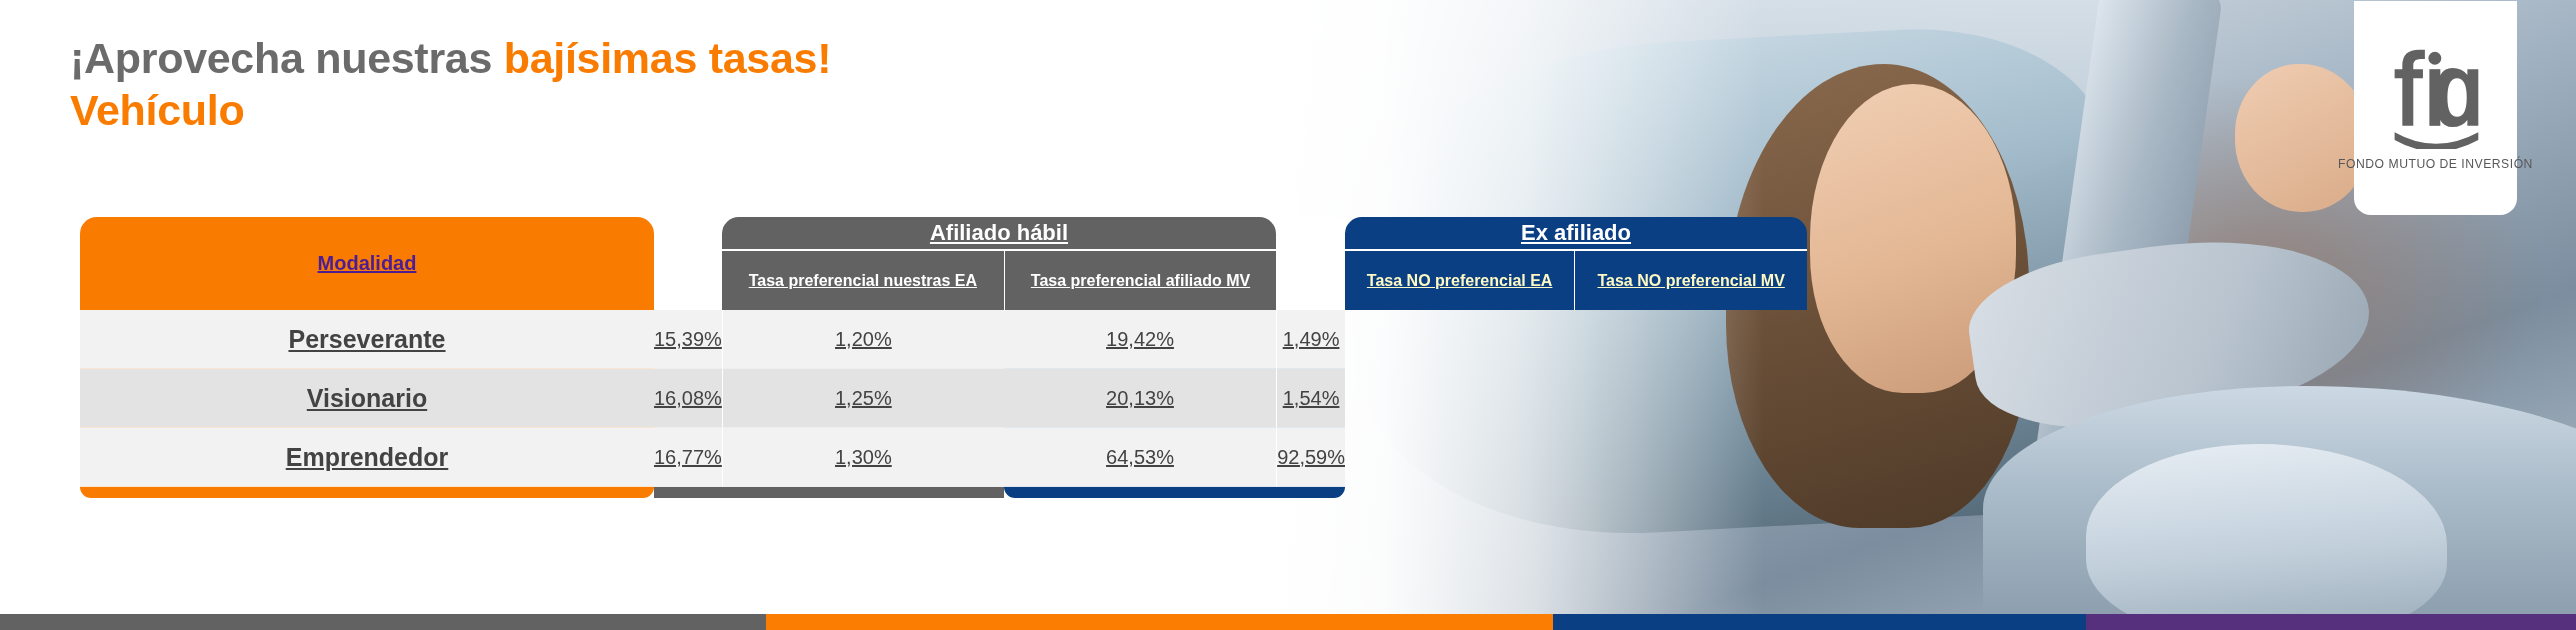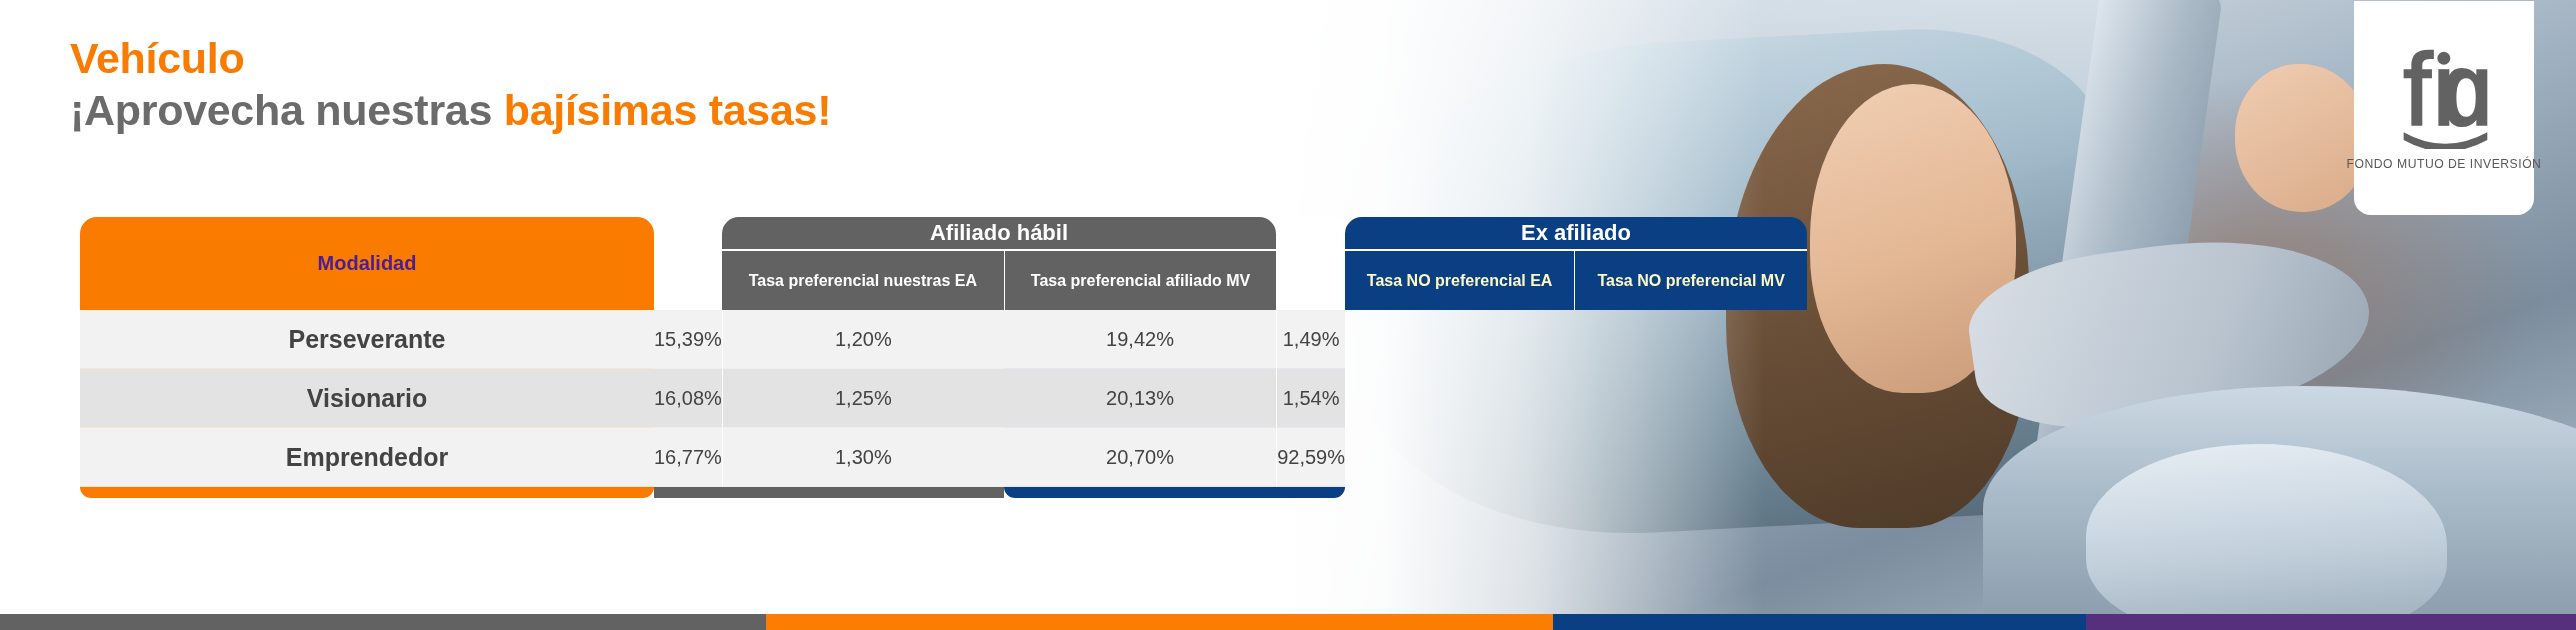--- a/index.html
+++ b/index.html
@@ -110,21 +110,21 @@
     left: 0; top: 0;
     width: 489px; height: 100%;
     background: linear-gradient(90deg, #ffffff 0%, rgba(255,255,255,0.97) 22%, rgba(255,255,255,0.72) 52%, rgba(255,255,255,0.0) 100%);
   }
 
   
   .logo-badge {
     position: absolute;
     left: 2354px;
     top: 1.3px;
-    width: 180px;
+    width: 163px;
     height: 214px;
     background: #ffffff;
     border-radius: 0 0 16.7px 16.7px;
     display: flex;
     flex-direction: column;
     align-items: center;
     justify-content: center;
   }
   .logo-mark { width: 113px; height: 103px; display: block; }
   .logo-tagline {
@@ -162,20 +162,21 @@
     width: 1727px;
     z-index: 6;
     border-collapse: separate;
     border-spacing: 0;
   }
   .rate-table td, .rate-table th {
     padding: 0;
     margin: 0;
     vertical-align: middle;
     text-align: center;
+    text-decoration: underline;
   }
 
   .col-modalidad {
     background: #F97C00;
     color: #4c1d95;
     font-size: 20px;
     font-weight: bold;
     border-radius: 16.7px 16.7px 0 0;
     width: 574px;
   }
@@ -275,22 +276,22 @@
       <path d="M36 50 L36 124 L53 124 L53 50 L68 50 L68 36 L53 36 L53 30 Q53 20 64 20 L71 20 L71 6 L62 6 Q36 6 36 30 L36 36 L24 36 L24 50 Z" fill="#636262"></path>
       <rect x="78" y="36" width="17" height="88" fill="#636262"></rect>
       <circle cx="86.5" cy="19" r="10" fill="#636262"></circle>
       <path d="M137 36 L137 45 Q129 34 114 34 Q88 34 88 80 Q88 126 114 126 Q129 126 137 115 L137 124 L154 124 L154 36 Z M121 50 Q136 50 136 80 Q136 110 121 110 Q106 110 106 80 Q106 50 121 50 Z" fill="#636262"></path>
       <path d="M24 134 Q88 170 154 134 L154 146 Q88 182 24 146 Z" fill="#636262"></path>
     </svg>
     <div class="logo-tagline">FONDO MUTUO DE INVERSIÓN</div>
   </div>
 
   <div class="headline">
+    <div class="headline-line"><span class="hl-gray">¡Aprovecha nuestras </span><span class="hl-orange">bajísimas tasas!</span></div>
     <div class="headline-line hl-orange">Vehículo</div>
-    <div class="headline-line"><span class="hl-gray">¡Aprovecha nuestras </span><span class="hl-orange">bajísimas tasas!</span></div>
   </div>
 
   <table class="rate-table">
     <thead>
       <tr>
         <td class="col-modalidad" rowspan="2">Modalidad</td>
         <td class="grp-gap" rowspan="6"></td>
         <td class="grp-gray" colspan="2">Afiliado hábil</td>
         <td class="grp-gap" rowspan="6"></td>
         <td class="grp-blue" colspan="2">Ex afiliado</td>
@@ -314,21 +315,21 @@
         <td class="cell-name cell-modalidad">Visionario</td>
         <td class="cell-gray">16,08%</td>
         <td class="cell-gray cell-sep">1,25%</td>
         <td class="cell-blue">20,13%</td>
         <td class="cell-blue cell-sep">1,54%</td>
       </tr>
       <tr class="body-row row-light">
         <td class="cell-name cell-modalidad">Emprendedor</td>
         <td class="cell-gray">16,77%</td>
         <td class="cell-gray cell-sep">1,30%</td>
-        <td class="cell-blue">20,70%</td>
+        <td class="cell-blue">64,53%</td>
         <td class="cell-blue cell-sep">92,59%</td>
       </tr>
       <tr>
         <td class="foot-orange"></td>
         <td class="foot-gray" colspan="2"></td>
         <td class="foot-blue" colspan="2"></td>
       </tr>
     </tbody>
   </table>
 

